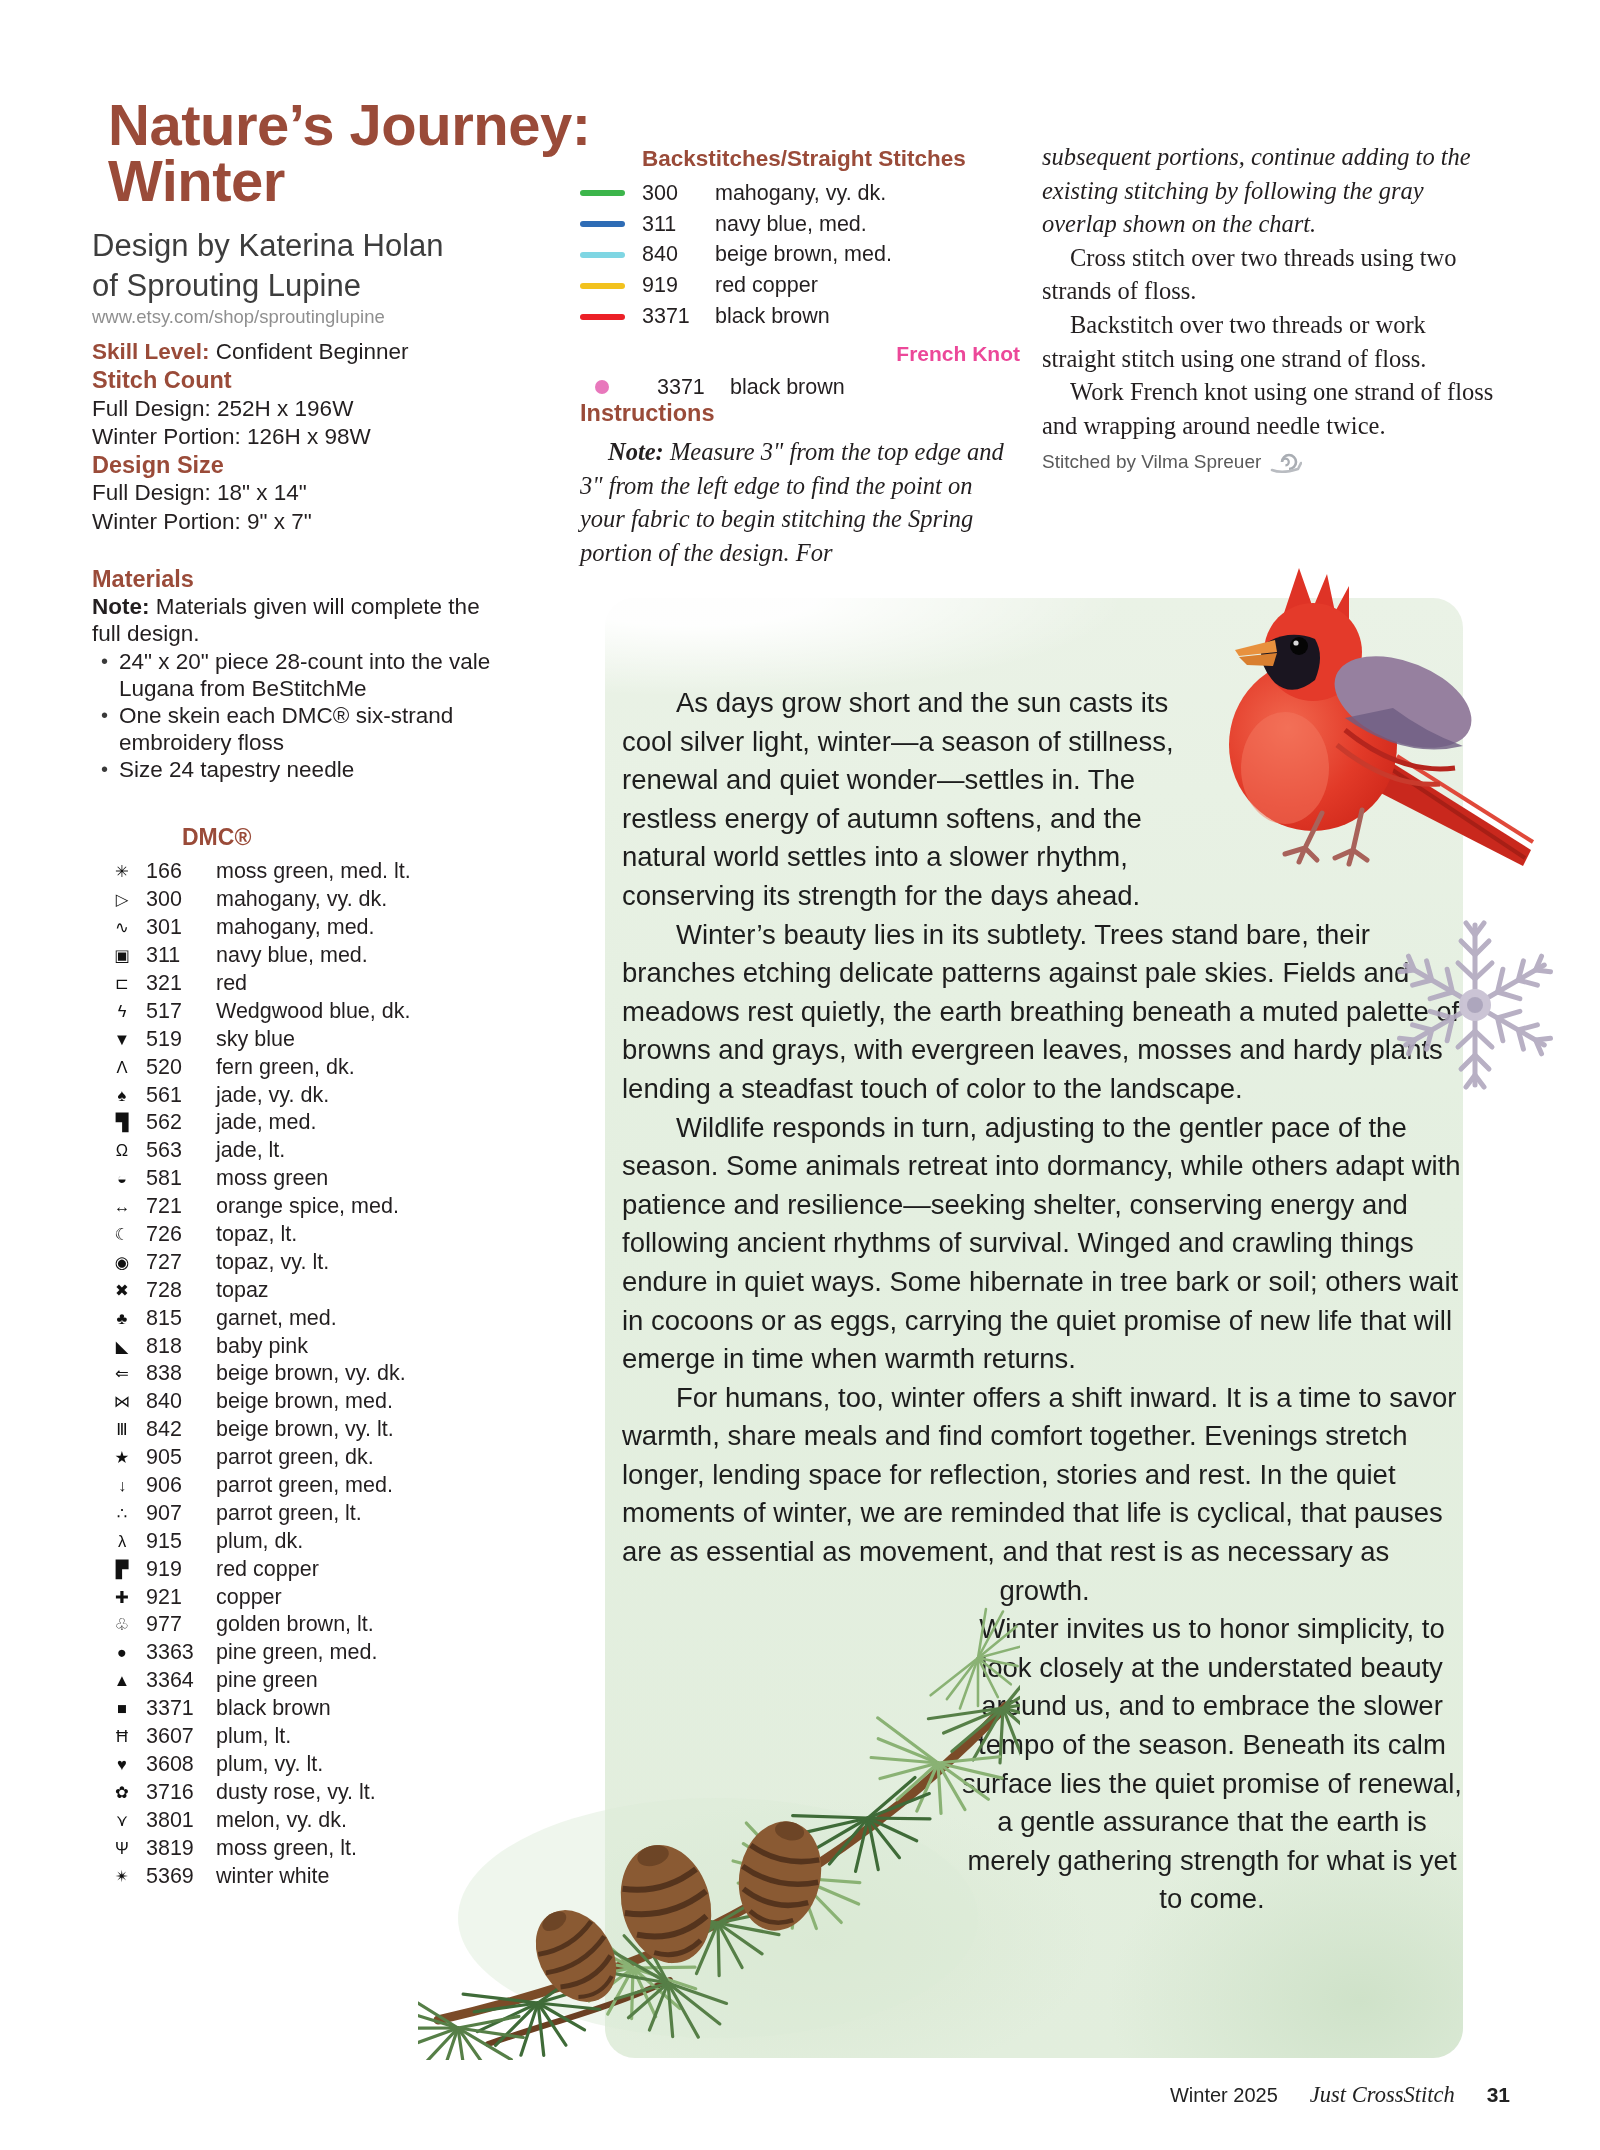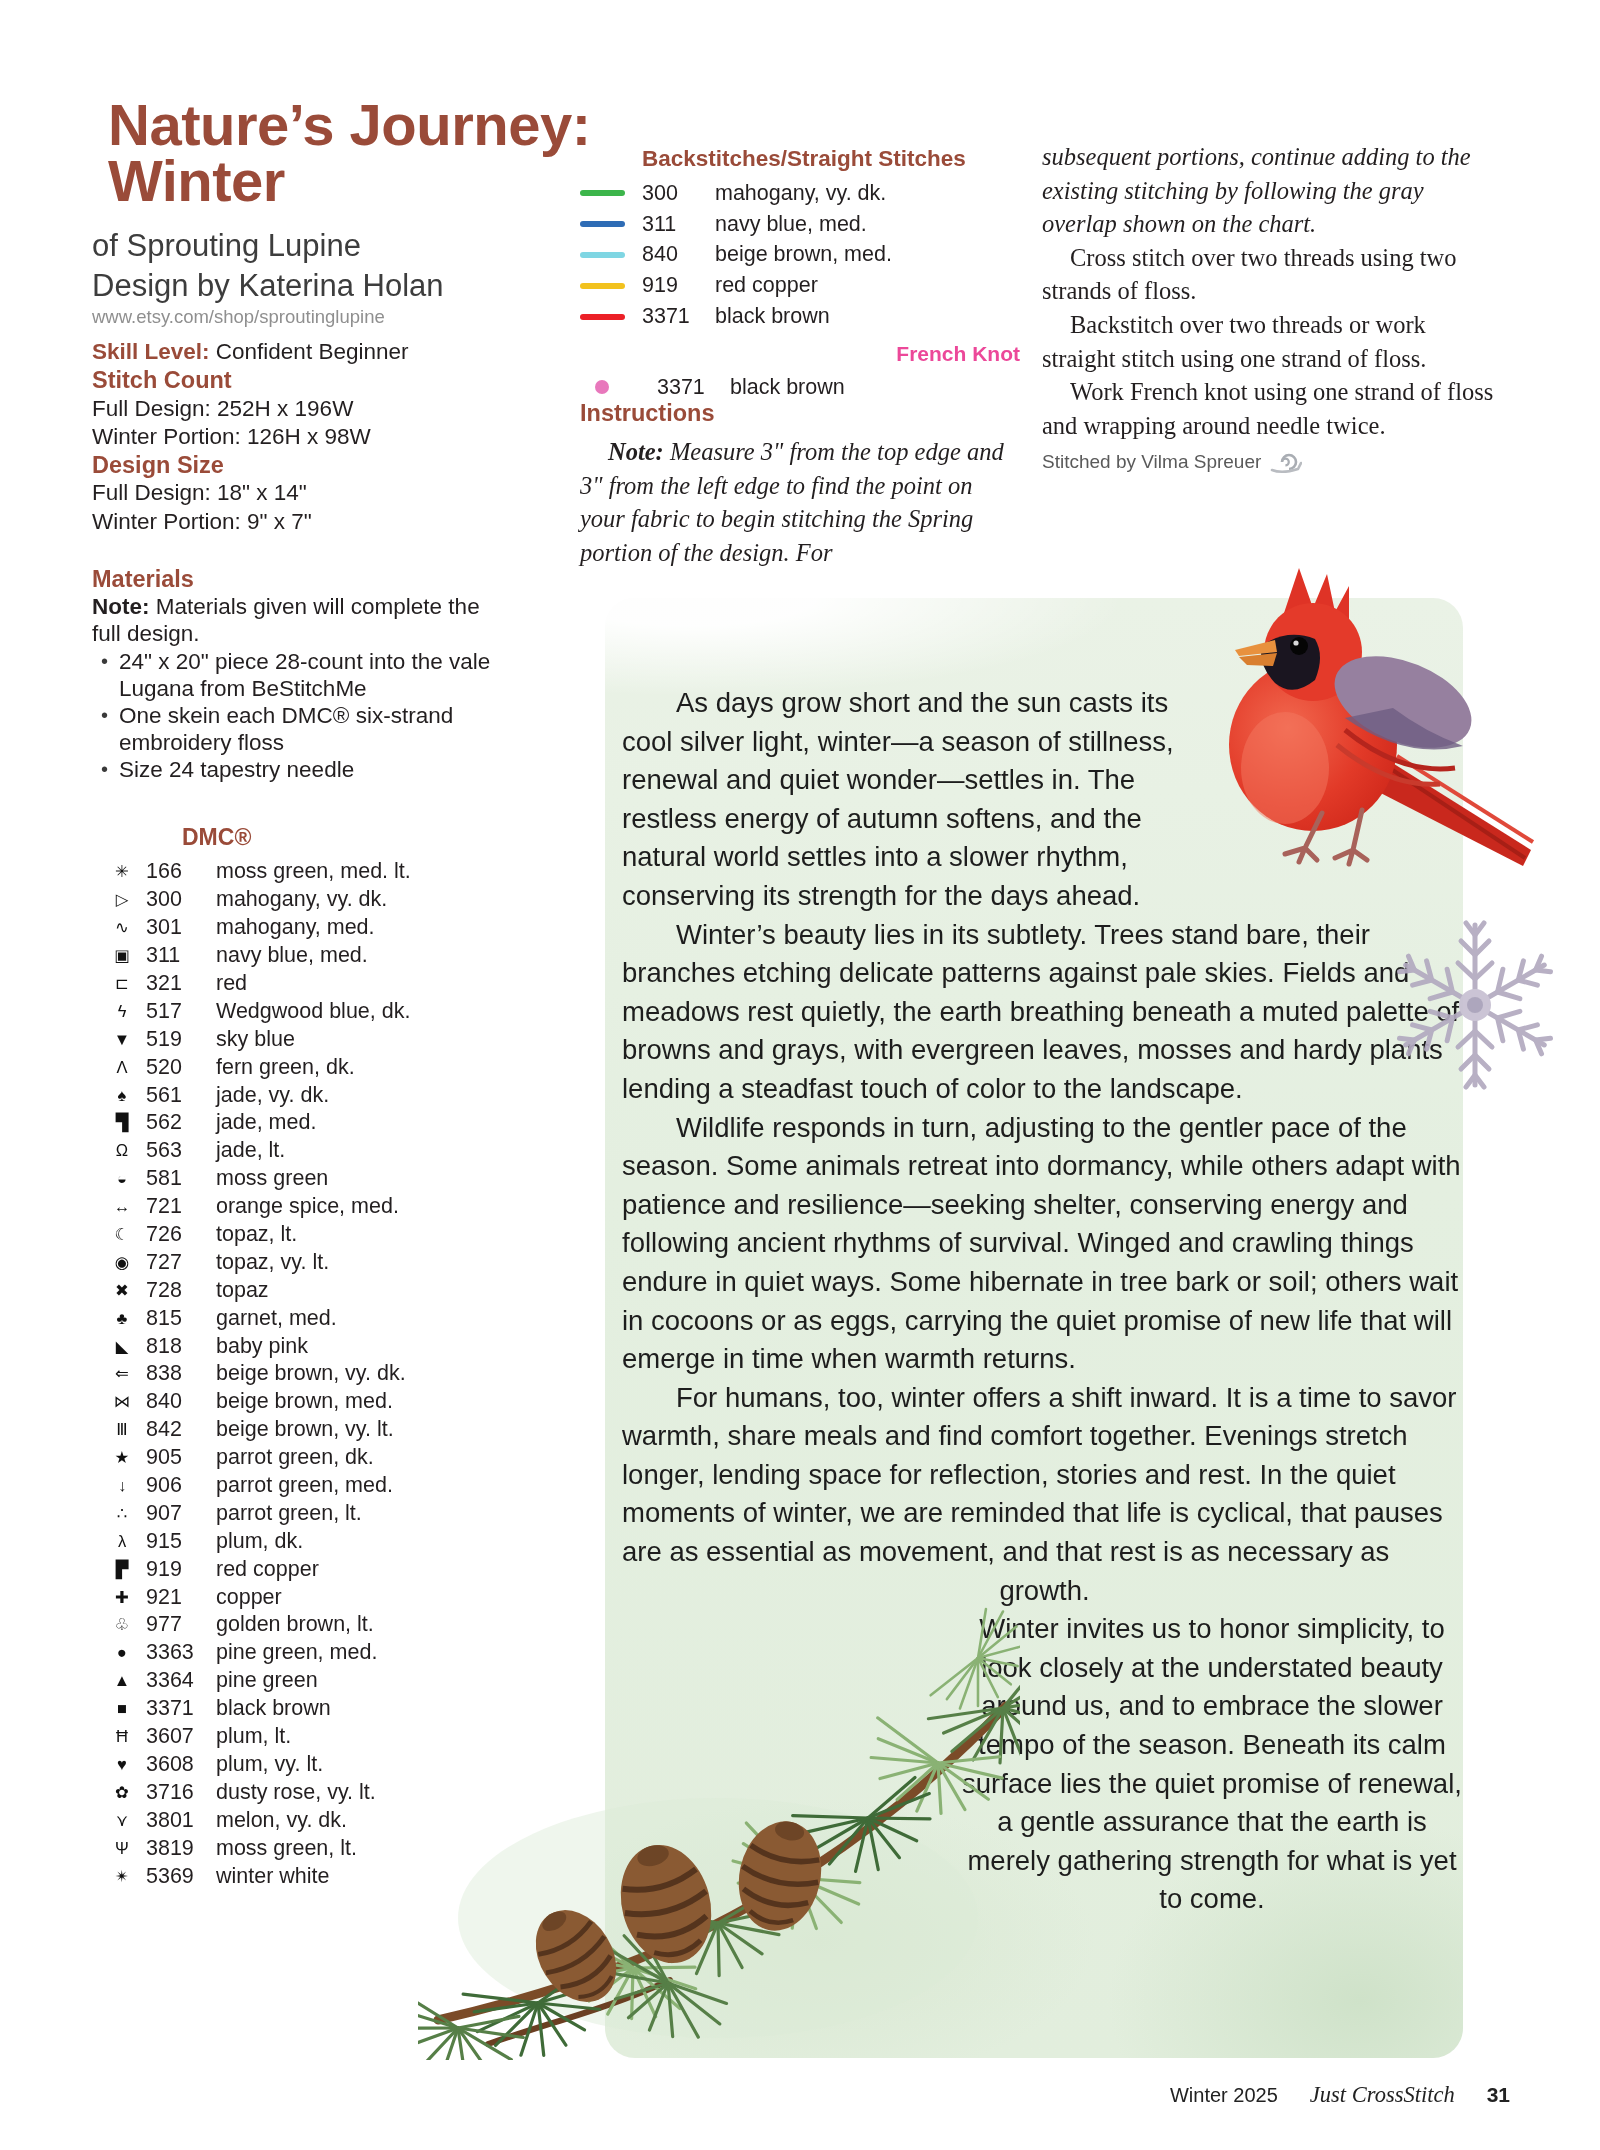--- a/index.html
+++ b/index.html
@@ -83,22 +83,22 @@
 
 <div class="page">
 
   <div class="panel"></div>
 
   <div class="title">
     <div>Nature’s Journey:</div>
     <div>Winter</div>
   </div>
   <div class="byline">
+    <div>Design by Katerina Holan</div>
     <div>of Sprouting Lupine</div>
-    <div>Design by Katerina Holan</div>
   </div>
   <div class="url">www.etsy.com/shop/sproutinglupine</div>
 
   <div class="details">
     <div><span class="b-accent">Skill Level:</span><span> Confident Beginner</span></div>
     <div class="h-accent">Stitch Count</div>
     <div>Full Design: 252H x 196W</div>
     <div>Winter Portion: 126H x 98W</div>
     <div class="h-accent">Design Size</div>
     <div>Full Design: 18" x 14"</div>

